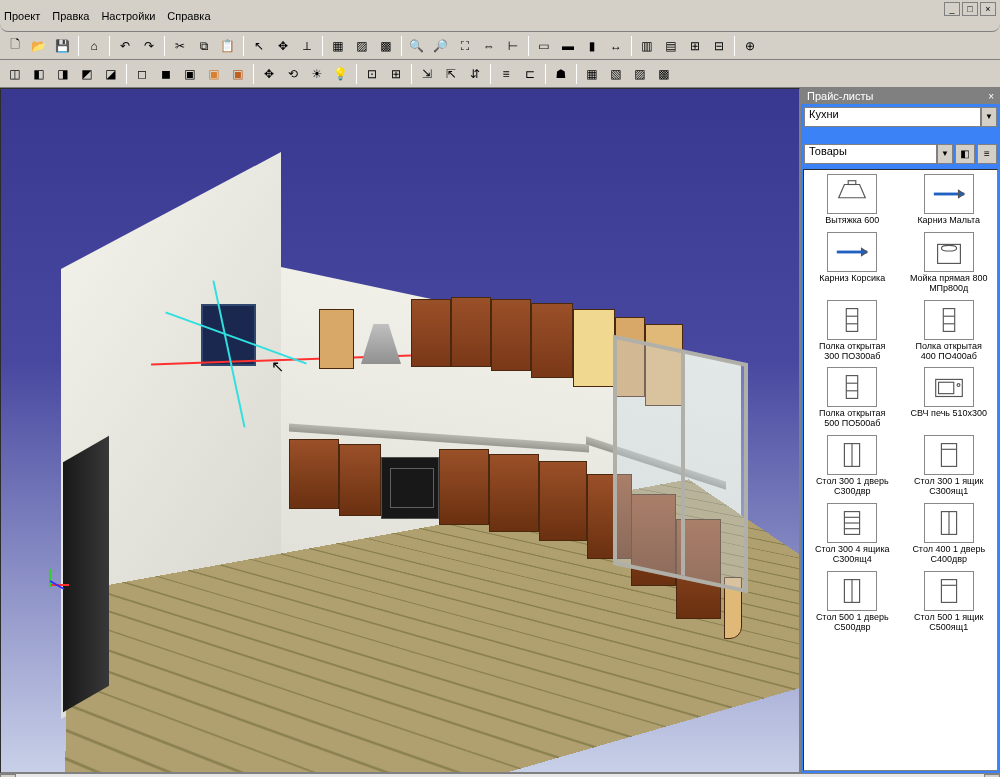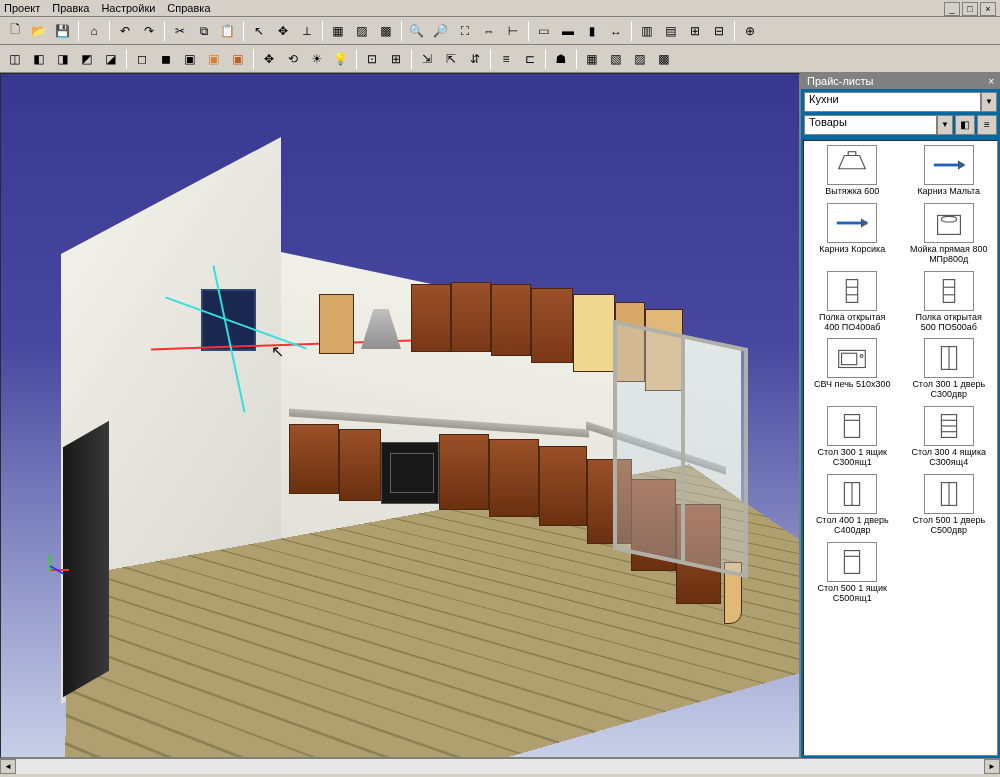--- a/index.html
+++ b/index.html
@@ -11,22 +11,23 @@
   height: 777px;
   overflow: hidden;
   position: relative;
 }
 .menubar {
   display: flex;
   background: #d4d0c8;
   padding: 2px 4px;
   gap: 12px;
   border-bottom: 1px solid #808080;
-  height: 17px;
+  height: 32px;
   align-items: center;
+  border-radius: 8px;
 }
 .menubar span { cursor: default; }
 .window-controls {
   position: absolute;
   right: 4px;
   top: 2px;
   display: flex;
   gap: 2px;
 }
 .win-btn {
@@ -170,40 +171,40 @@
   position: absolute;
   left: 18px; bottom: 130px;
   width: 30px; height: 30px;
 }
 .origin-axes .ox { position:absolute; left:0; top:15px; width:20px; height:2px; background:#ff3030; }
 .origin-axes .oy { position:absolute; left:0; top:0; width:2px; height:18px; background:#30d030; }
 .origin-axes .oz { position:absolute; left:0; top:15px; width:16px; height:2px; background:#3030ff; transform:rotate(30deg); }
 
 .panel {
   width: 200px;
-  background: #0369a1;
+  background: #3b82f6;
   border-left: 1px solid #808080;
   display: flex;
   flex-direction: column;
 }
 .panel-title {
   background: #808080;
   color: #fff;
   padding: 2px 6px;
   font-size: 11px;
   display: flex;
   justify-content: space-between;
   align-items: center;
 }
 .panel-close { cursor: pointer; font-size: 10px; }
 .panel-controls {
   padding: 3px;
   display: flex;
   flex-direction: column;
-  gap: 3px;
+  gap: 17px;
 }
 .dropdown {
   display: flex;
 }
 .dropdown select, .dropdown .sel {
   flex: 1;
   height: 20px;
   border: 1px solid #808080;
   background: #fff;
   font-size: 11px;
@@ -466,20 +467,30 @@
           <div class="cat-label">Мойка прямая 800 МПр800д</div>
         </div>
         <div class="cat-item">
           <div class="cat-icon">
             <svg viewBox="0 0 40 32" fill="none" stroke="#555" stroke-width="1.2">
               <rect x="14" y="4" width="12" height="24"></rect>
               <line x1="14" y1="12" x2="26" y2="12"></line>
               <line x1="14" y1="20" x2="26" y2="20"></line>
             </svg>
           </div>
+          <div class="cat-label">Полка открытая 300 ПО300аб</div>
+        </div>
+        <div class="cat-item">
+          <div class="cat-icon">
+            <svg viewBox="0 0 40 32" fill="none" stroke="#555" stroke-width="1.2">
+              <rect x="14" y="4" width="12" height="24"></rect>
+              <line x1="14" y1="12" x2="26" y2="12"></line>
+              <line x1="14" y1="20" x2="26" y2="20"></line>
+            </svg>
+          </div>
           <div class="cat-label">Полка открытая 400 ПО400аб</div>
         </div>
         <div class="cat-item">
           <div class="cat-icon">
             <svg viewBox="0 0 40 32" fill="none" stroke="#555" stroke-width="1.2">
               <rect x="14" y="4" width="12" height="24"></rect>
               <line x1="14" y1="12" x2="26" y2="12"></line>
               <line x1="14" y1="20" x2="26" y2="20"></line>
             </svg>
           </div>

